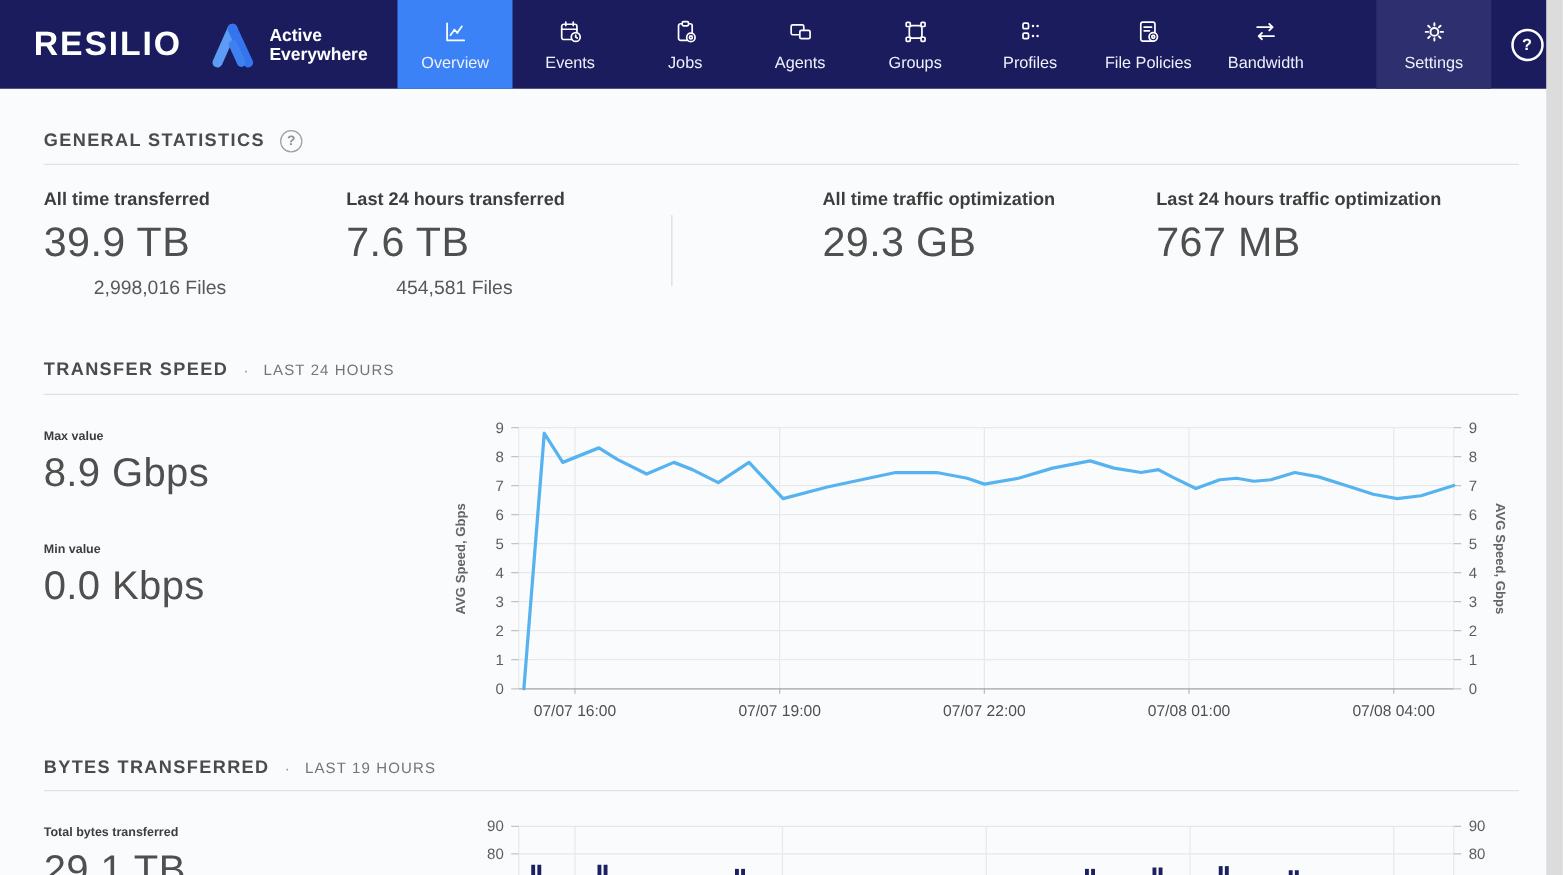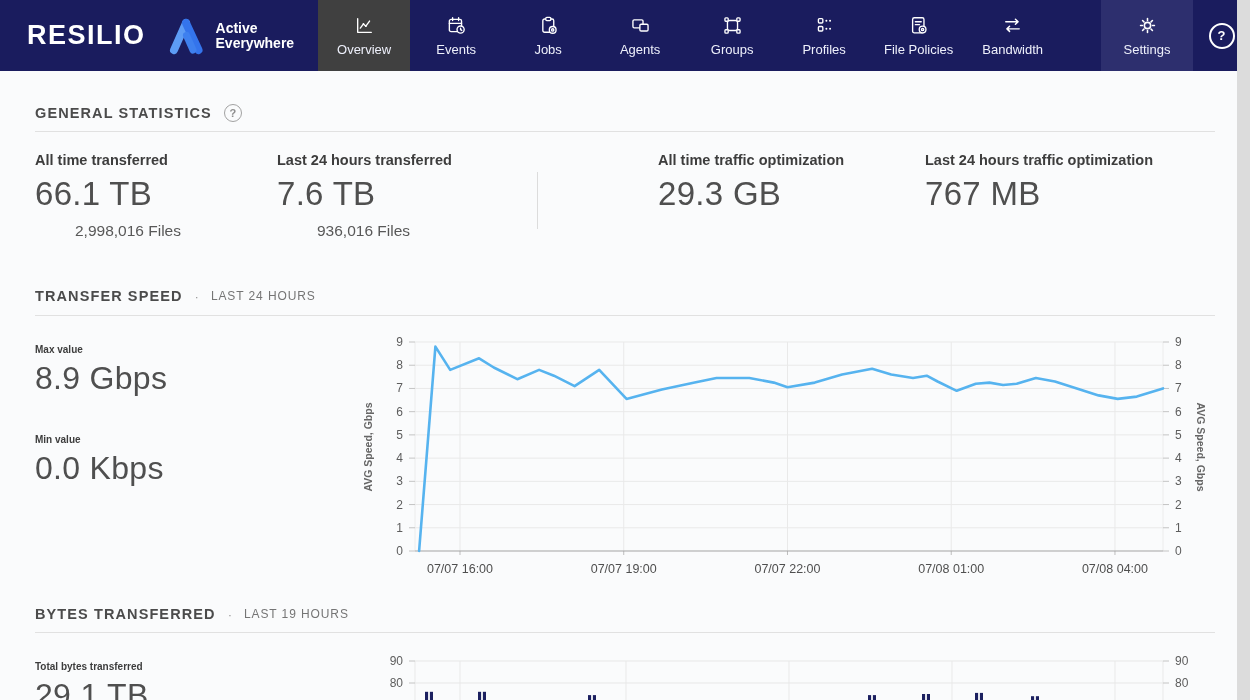--- a/index.html
+++ b/index.html
@@ -11,21 +11,21 @@
   .navbar{position:absolute;top:0;left:0;width:1250px;height:71px;background:#1a1c5e;
           display:flex;align-items:stretch;color:#fff;}
   .brand{align-self:center;margin-left:27px;font-size:27px;font-weight:800;letter-spacing:1.5px;white-space:nowrap;}
   .logo-mark{align-self:center;margin-left:20px;}
   .product{align-self:center;margin-left:8px;font-size:14px;font-weight:700;line-height:15px;}
   .tabs{display:flex;flex:1;margin-left:24px;height:71px;}
   .tab{width:92px;display:flex;flex-direction:column;align-items:center;justify-content:center;
        gap:6px;font-size:13px;color:#eef0fb;cursor:pointer;}
   .tab.wide{width:97px;}
   .tab.bw{width:91px;}
-  .tab.active{background:#404040;}
+  .tab.active{background:#3b82f6;}
   .tab.settings{background:#2d2f6e;margin-left:auto;}
   .tab .lbl{white-space:nowrap;}
   .help-btn{width:57px;display:flex;align-items:center;justify-content:center;cursor:pointer;}
   .help-circle{width:22px;height:22px;border:2px solid #fff;border-radius:50%;
                display:flex;align-items:center;justify-content:center;font-size:13px;font-weight:700;}
 
   
   .sec-head{position:absolute;display:flex;align-items:center;gap:12px;}
   .sec-title{font-size:14.5px;font-weight:600;letter-spacing:1.1px;color:#4b4b4b;}
   .sec-dot{color:#9a9a9a;font-size:13px;}
@@ -160,28 +160,28 @@
   </header>
 
   <div class="sec-head" style="left:35px;top:104px;">
     <span class="sec-title">GENERAL STATISTICS</span>
     <span class="qmark">?</span>
   </div>
   <div class="hr" style="top:131px;"></div>
 
   <div class="abs" style="left:35px;top:152px;">
     <div class="stat-label">All time transferred</div>
-    <div class="stat-value">66.1 TB</div>
+    <div class="stat-value">39.9 TB</div>
     <div class="stat-sub">2,998,016 Files</div>
   </div>
 
   <div class="abs" style="left:277px;top:152px;">
     <div class="stat-label">Last 24 hours transferred</div>
     <div class="stat-value">7.6 TB</div>
-    <div class="stat-sub">936,016 Files</div>
+    <div class="stat-sub">454,581 Files</div>
   </div>
 
   <div class="vdiv" style="left:537px;top:172px;height:57px;"></div>
 
   <div class="abs" style="left:658px;top:152px;">
     <div class="stat-label">All time traffic optimization</div>
     <div class="stat-value">29.3 GB</div>
   </div>
 
   <div class="abs" style="left:925px;top:152px;">

